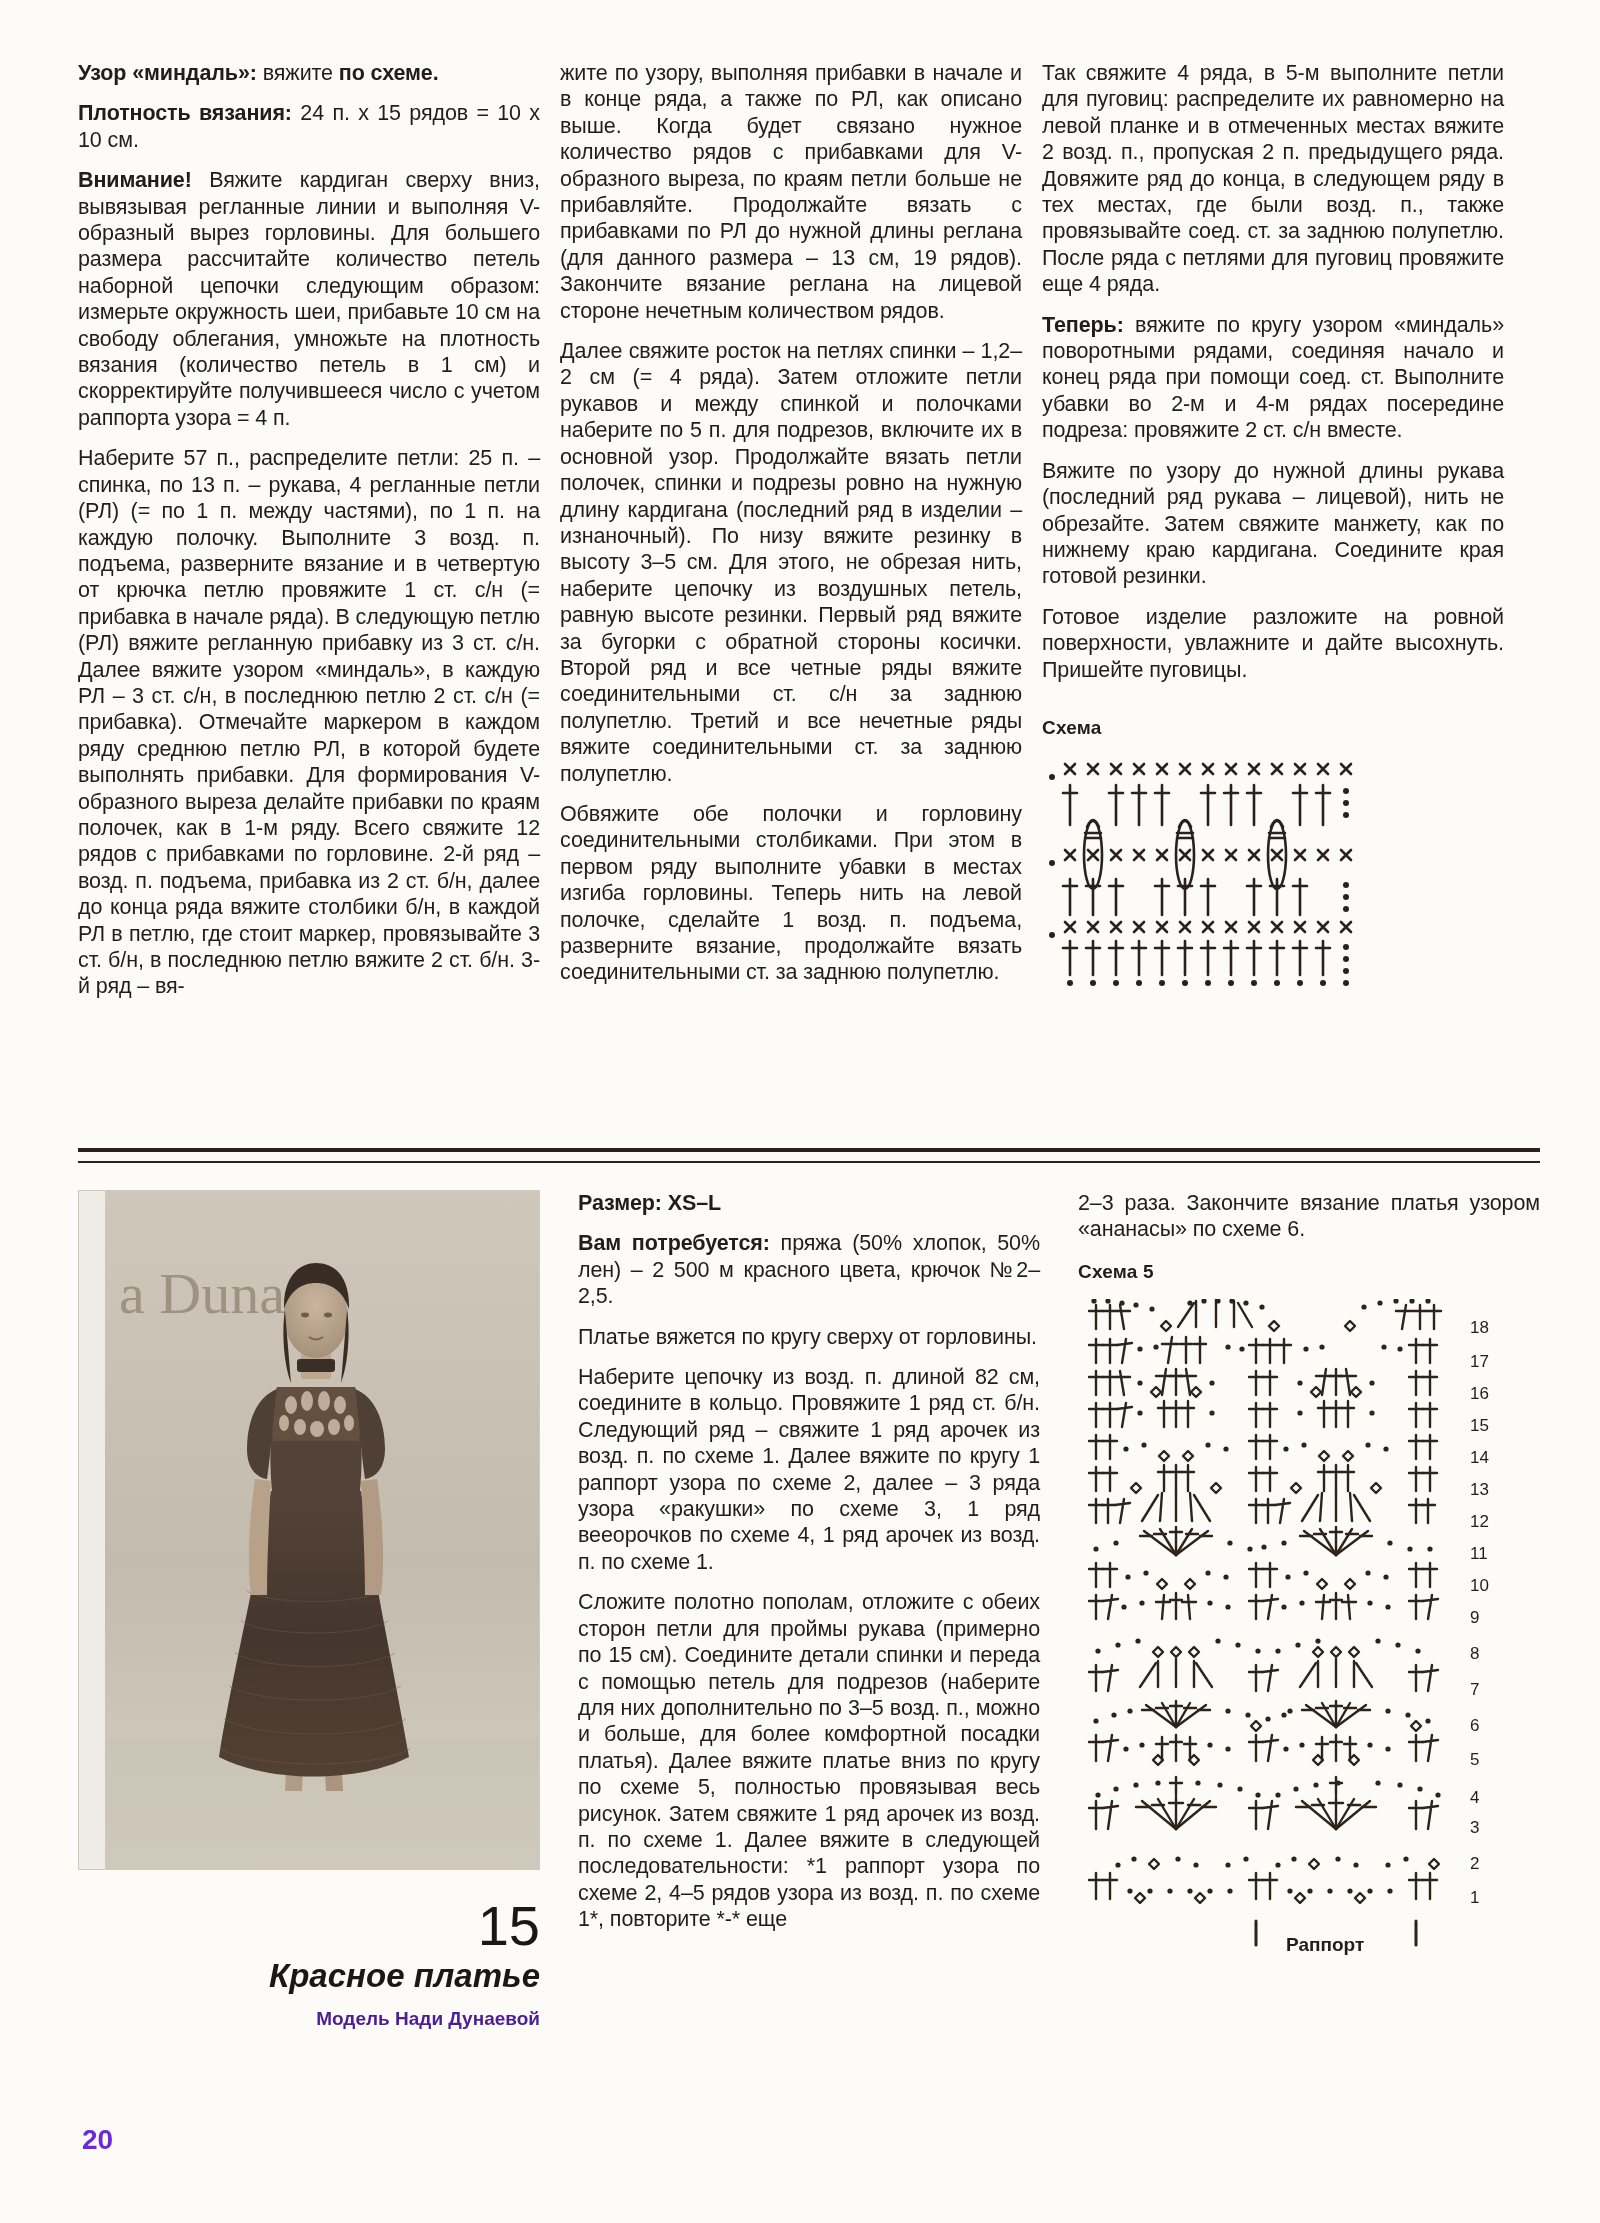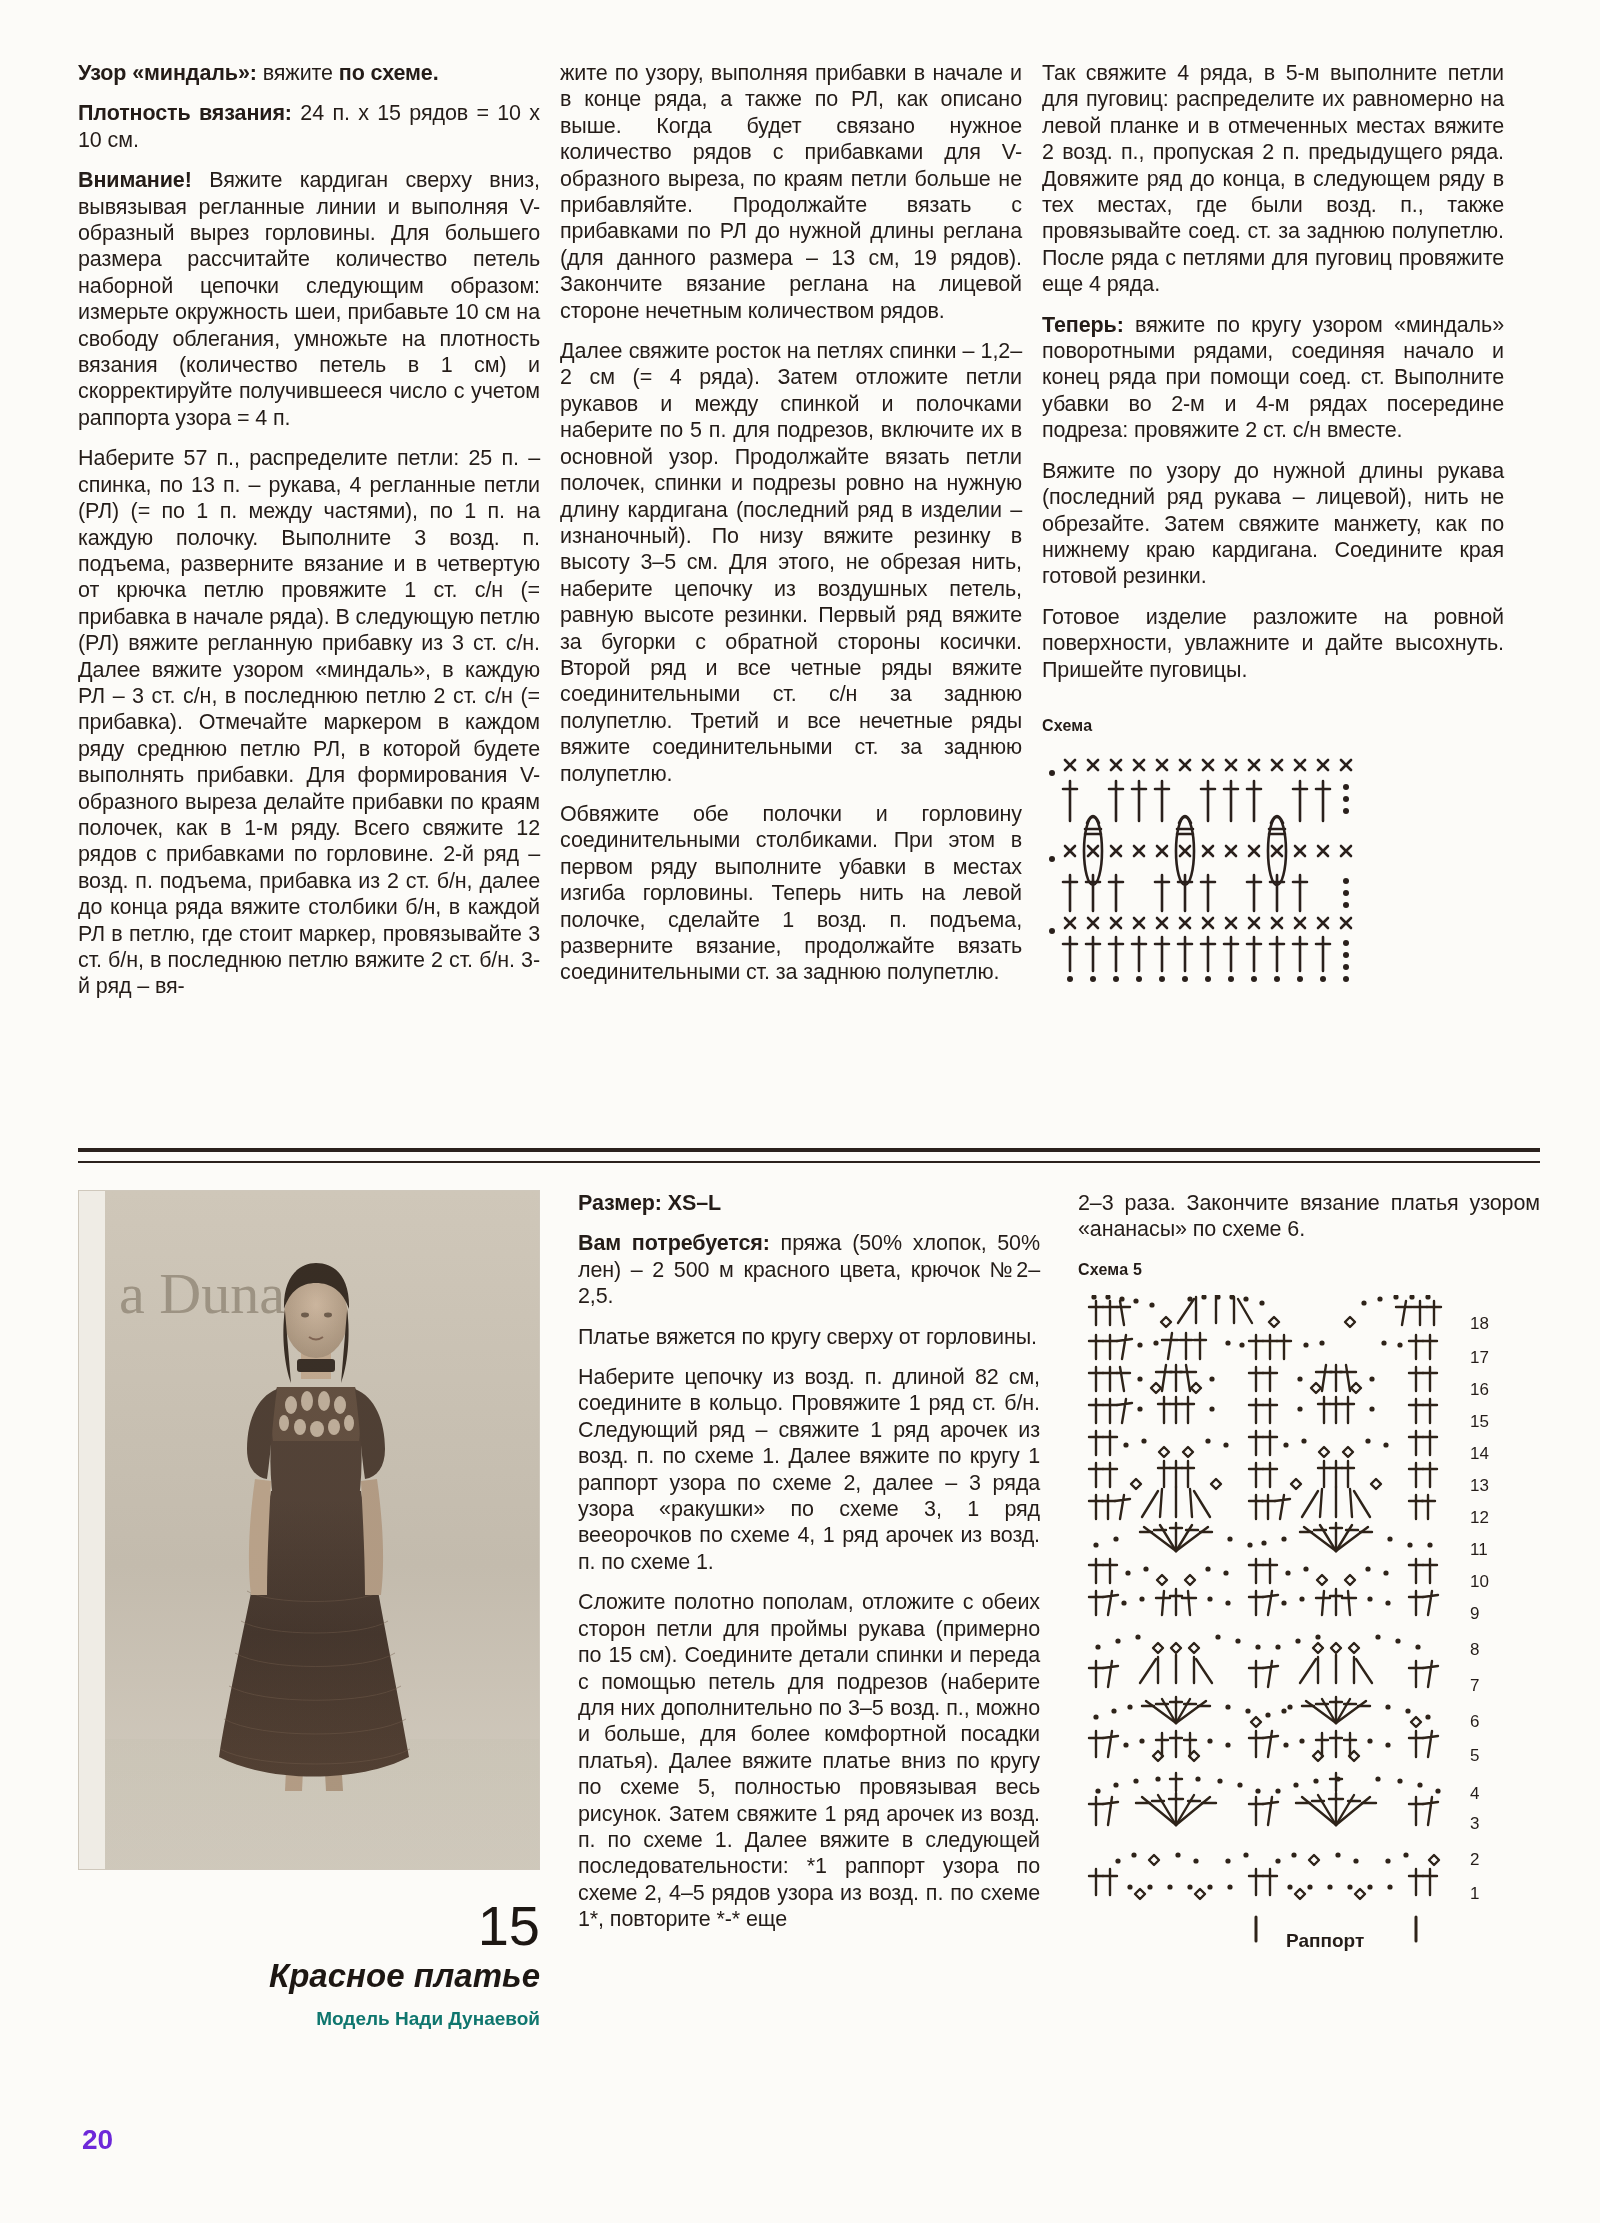--- a/index.html
+++ b/index.html
@@ -37,21 +37,21 @@
 
   
   .rule {
     position:absolute;
     left:78px; width:1462px;
     background:#2b211d;
   }
   .rule-thick { height:4px; }
   .rule-thin  { height:2px; }
   .schema-title {
-    font-size:16px; font-weight:700; color:#241c18;
+    font-size:19px; font-weight:700; color:#241c18;
     margin:0 0 16px 0; letter-spacing:0.2px;
   }
   
   .bottom-section {
     position:absolute; left:78px; top:1190px;
     width:1462px; height:980px;
     display:flex; gap:38px;
   }
   .photo-col { width:462px;text-align:right; }
   .photo-frame {
@@ -64,21 +64,21 @@
   .model-no {
     font-size:56px; font-weight:400; color:#1d1713;
     margin:28px 0 4px 4px; line-height:1;
     font-family:"Liberation Sans", sans-serif;
   }
   .model-title {
     font-size:33px; font-weight:700; color:#1d1713;
     margin:4px 0 14px 8px; line-height:1.1;font-style:italic;
   }
   .model-author {
-    font-size:19px; font-weight:700; color:#0f766e;
+    font-size:19px; font-weight:700; color:#4c1d95;
     margin:0 0 0 4px;
   }
   .page-number {
     position:absolute; left:82px; top:2124px;
     font-size:28px; font-weight:700; color:#6d28d9;
   }
   
   .schema5-wrap { position:relative; }
 </style>
 </head>

